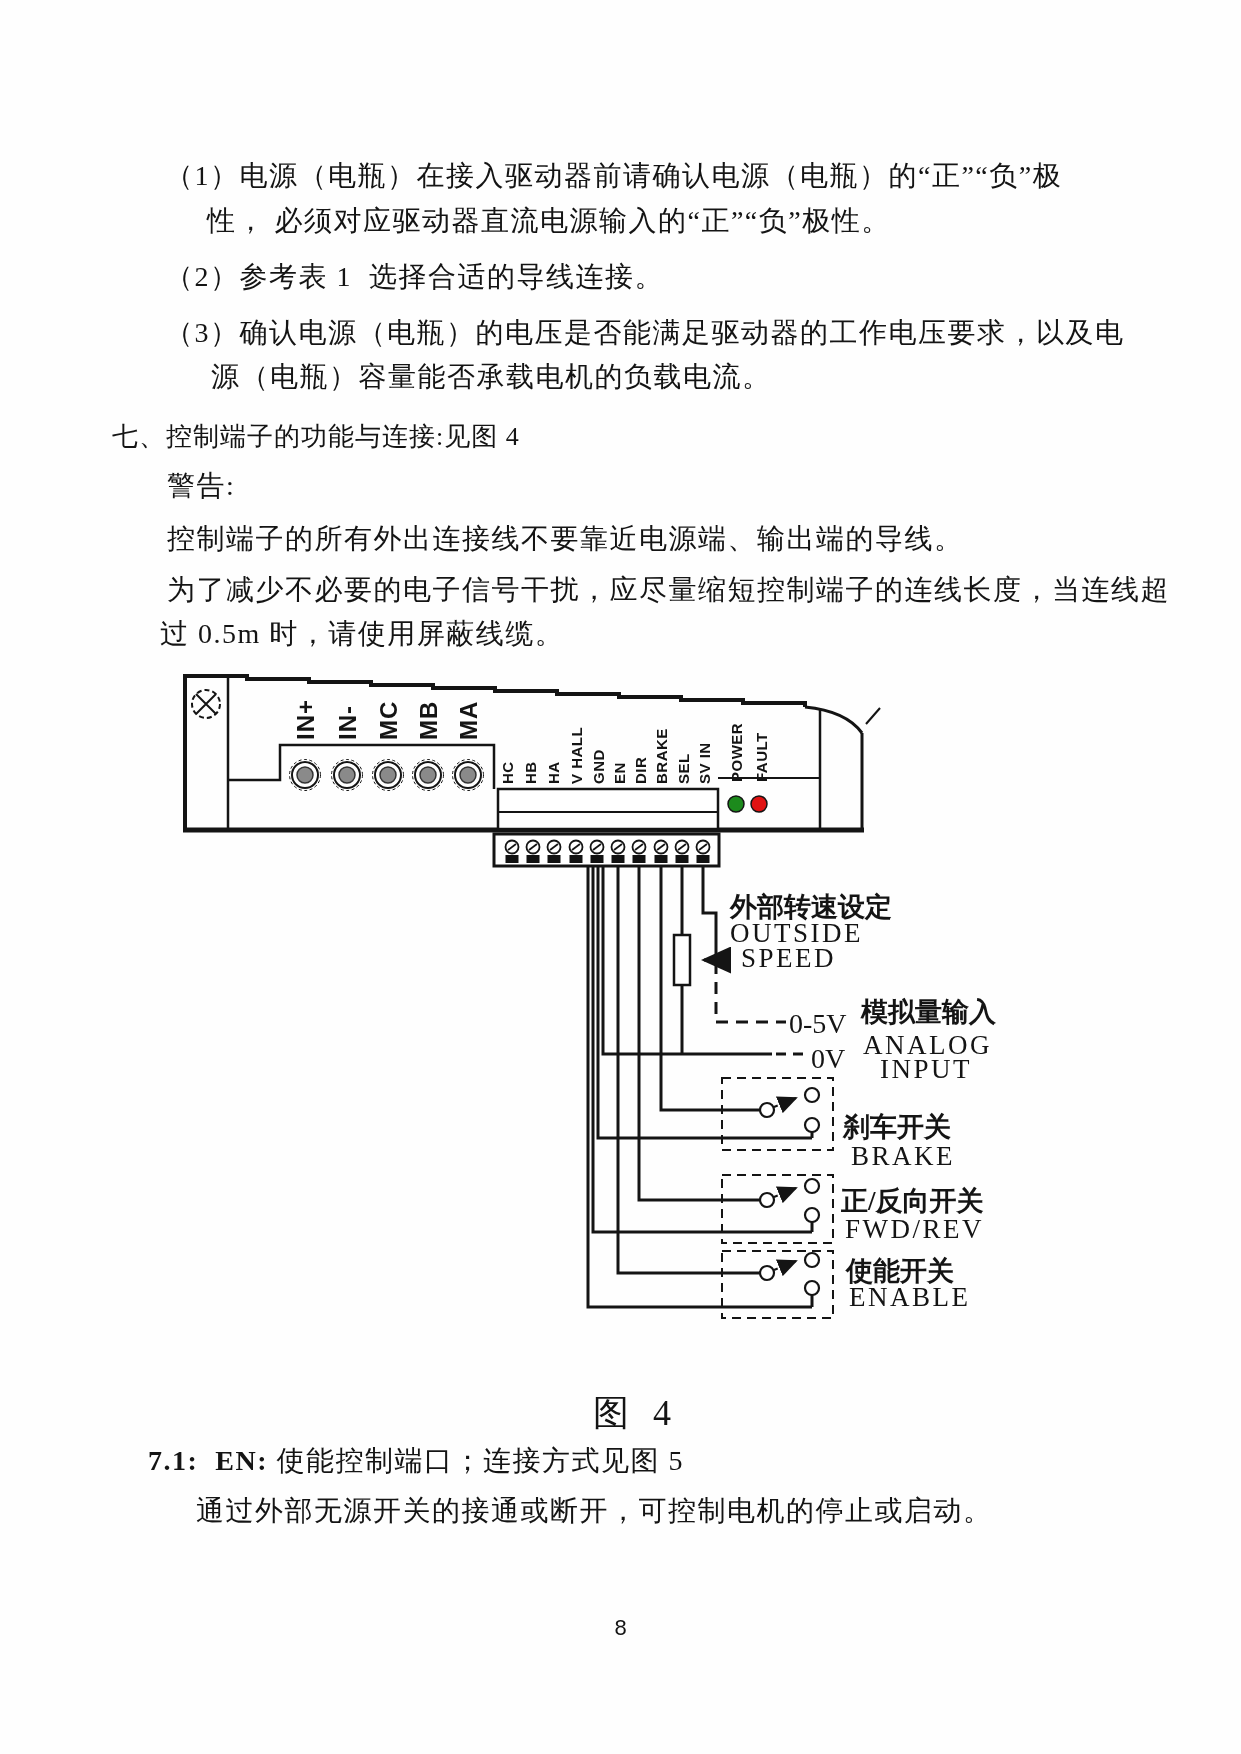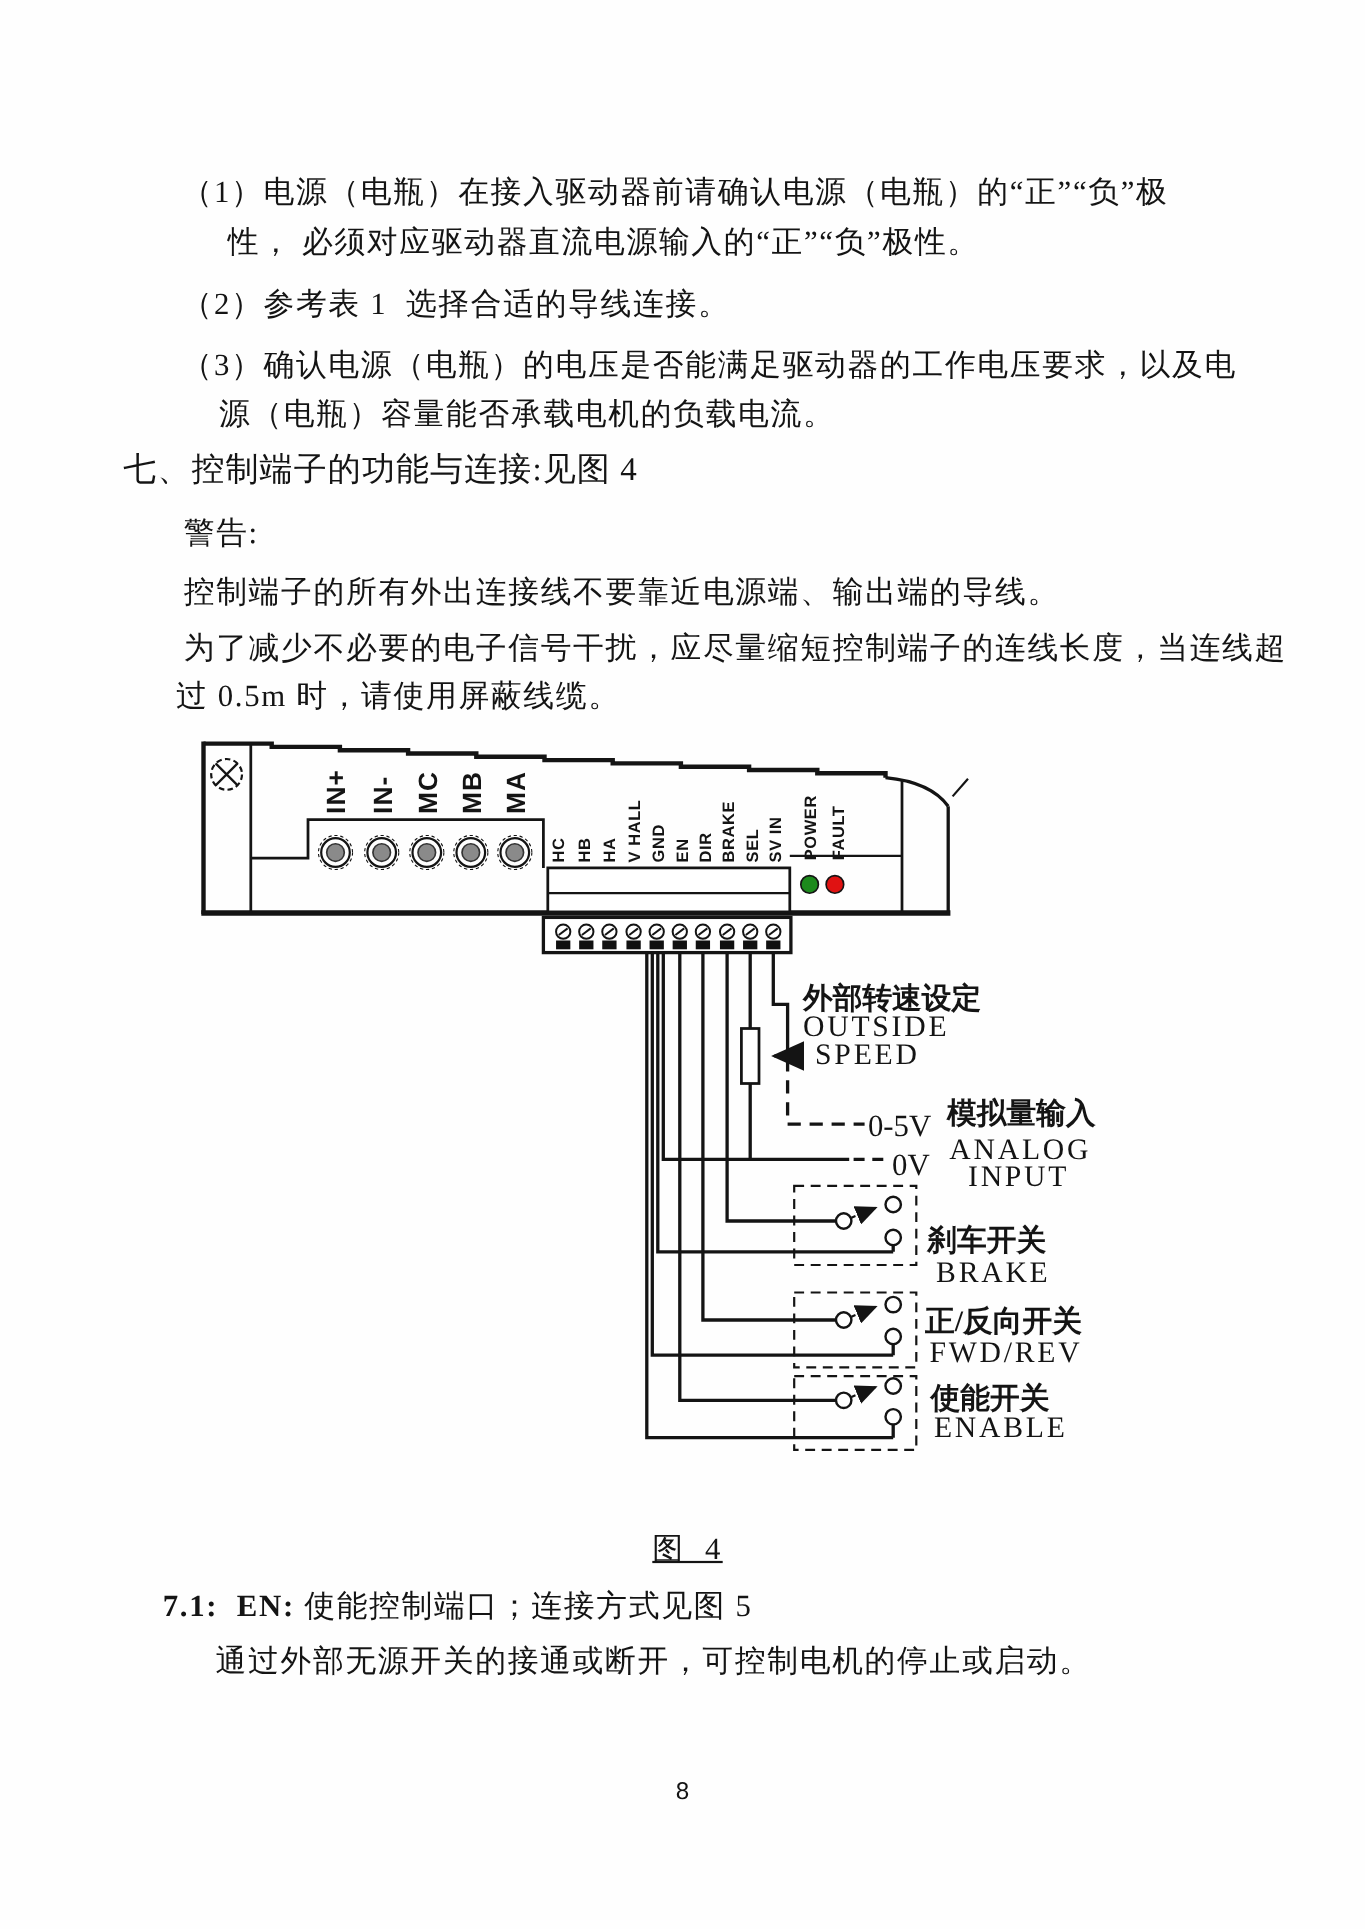--- a/index.html
+++ b/index.html
@@ -3,42 +3,42 @@
 <meta charset="utf-8">
 <style>
   html,body{margin:0;padding:0;background:#e8e8e8;}
   .page{
     position:relative;width:1241px;height:1754px;margin:0 auto;
     background:#fefefe;overflow:hidden;
     font-family:"Liberation Serif","DejaVu Serif",serif;color:#141414;
   }
   .t{position:absolute;white-space:pre;line-height:1.15;}
   .body-text{font-size:28px;letter-spacing:1.5px;}
-  .heading{font-size:30px;letter-spacing:1px;}
-  .caption{font-size:28px;letter-spacing:2px;text-decoration:underline;}
+  .heading{font-size:26px;letter-spacing:1px;margin-top:12px;}
+  .caption{font-size:36px;letter-spacing:2px;}
   .note-lead{font-weight:bold;margin-top:28px;}
   .pagenum{font-size:22px;font-family:"Liberation Sans","DejaVu Sans",sans-serif;}
   svg{position:absolute;left:0;top:0;}
   svg text{fill:#141414;}
   .vlabel-big{font-family:"Liberation Sans","DejaVu Sans",sans-serif;font-size:24px;font-weight:bold;letter-spacing:1px;}
   .vlabel-small{font-family:"Liberation Sans","DejaVu Sans",sans-serif;font-size:15px;font-weight:bold;letter-spacing:.5px;}
   .ann-cn{font-size:27px;font-weight:bold;font-family:"Liberation Serif","DejaVu Serif",serif;}
   .ann-en{font-size:27px;letter-spacing:2.5px;font-family:"Liberation Serif","DejaVu Serif",serif;}
   .ann-v{font-size:28px;font-family:"Liberation Serif","DejaVu Serif",serif;}
 </style>
 </head>
 <body>
 
 <div class="page">
 
   <div class="t body-text" style="left:165px;top:160px">（1）电源（电瓶）在接入驱动器前请确认电源（电瓶）的“正”“负”极</div>
   <div class="t body-text" style="left:207px;top:205px">性， 必须对应驱动器直流电源输入的“正”“负”极性。</div>
   <div class="t body-text" style="left:165px;top:261px">（2）参考表 1  选择合适的导线连接。</div>
   <div class="t body-text" style="left:165px;top:317px">（3）确认电源（电瓶）的电压是否能满足驱动器的工作电压要求，以及电</div>
-  <div class="t body-text" style="left:199px;top:361px">源（电瓶）容量能否承载电机的负载电流。</div>
+  <div class="t body-text" style="left:211px;top:361px">源（电瓶）容量能否承载电机的负载电流。</div>
 
   <div class="t heading" style="left:112px;top:410px">七、控制端子的功能与连接:见图 4</div>
   <div class="t body-text" style="left:167px;top:470px">警告:</div>
   <div class="t body-text" style="left:167px;top:523px">控制端子的所有外出连接线不要靠近电源端、输出端的导线。</div>
   <div class="t body-text" style="left:167px;top:574px">为了减少不必要的电子信号干扰，应尽量缩短控制端子的连线长度，当连线超</div>
   <div class="t body-text" style="left:160px;top:618px">过 0.5m 时，请使用屏蔽线缆。</div>
 
   <svg width="1241" height="1754" viewBox="0 0 1241 1754">
     <defs>
       <marker id="arrow" markerWidth="11" markerHeight="9" refX="9" refY="4.5" orient="auto">

